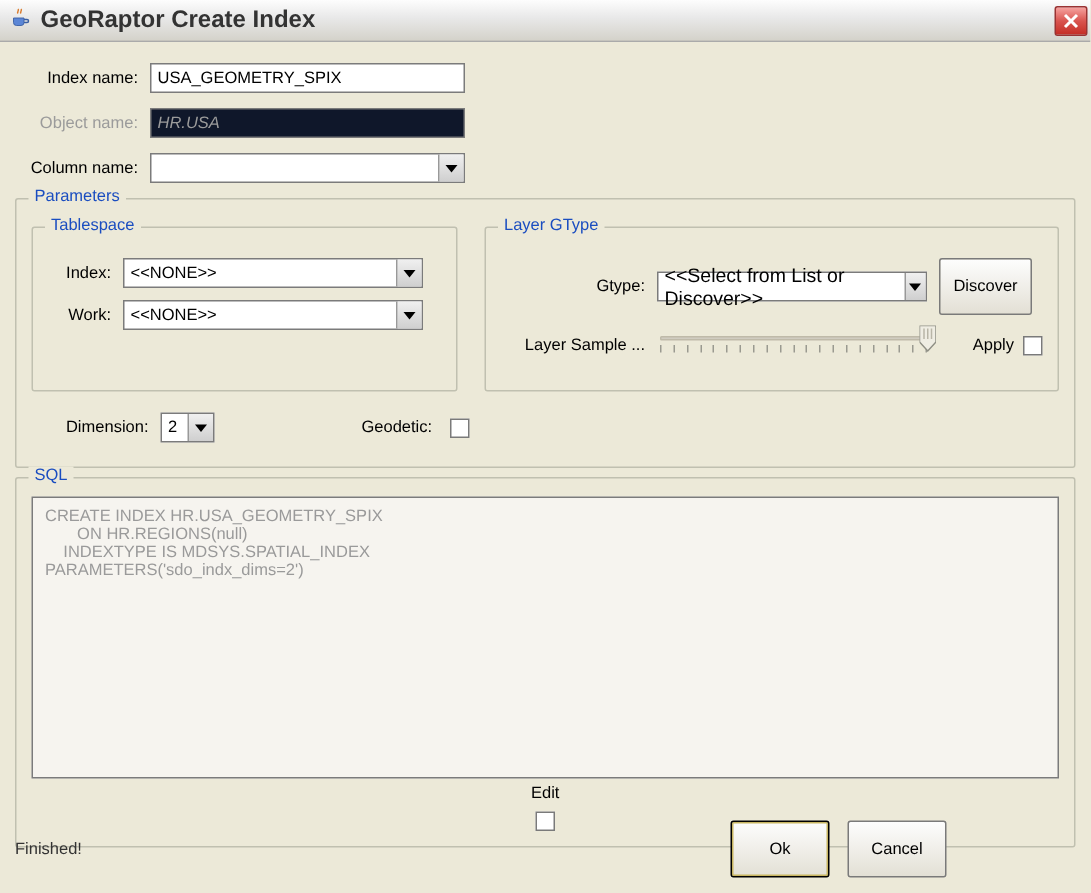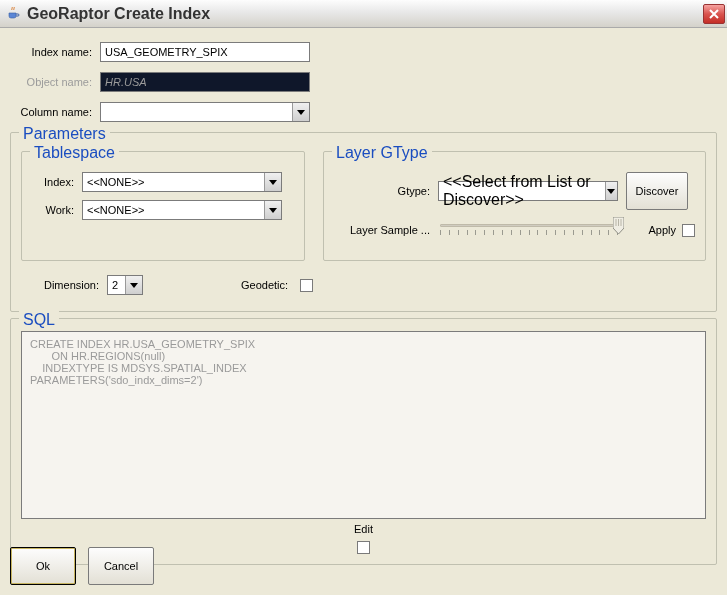--- a/index.html
+++ b/index.html
@@ -17,21 +17,21 @@
     .form-row .label.disabled { color: #9b9b9b; }
 
     .text-input { height: 20px; border: 1px solid #7b7b7b; background: #fff; padding: 2px 4px; }
     .text-input.disabled { background: #0f172a; color: #9b9b9b; font-style: italic; }
 
     .dropdown { height: 20px; border: 1px solid #7b7b7b; background: #fff; display: flex; align-items: center; justify-content: space-between; padding: 0 0 0 4px; cursor: pointer; }
     .dropdown .arrow-btn { width: 17px; height: 18px; background: linear-gradient(to bottom,#f0f0f0,#cfcfcf); border-left:1px solid #999; display:flex; align-items:center; justify-content:center; }
     .tri-down { width:0; height:0; border-left:4px solid transparent; border-right:4px solid transparent; border-top:5px solid #000; }
 
     .fieldset { border: 1px solid #c0c0b0; border-radius: 2px; position: relative; margin: 6px 0; padding: 12px 10px 10px 10px; }
-    .fieldset .legend { position: absolute; top: -8px; left: 8px; background: #ece9d8; padding: 0 4px; color: #1a4dc0; font-size: 16px; }
+    .fieldset .legend { position: absolute; top: -8px; left: 8px; background: #ece9d8; padding: 0 4px; color: #1a4dc0; font-size: 11px; }
 
     .params-inner { display: flex; gap: 18px; }
     .tablespace-box { flex: 0 0 284px; }
     .gtype-box { flex: 1; padding-left: 20px; }
 
     .fs-row { display:flex; align-items:center; margin: 8px 0; }
     .fs-row .fs-label { width: 42px; text-align:right; margin-right: 8px; }
 
     .gt-row { display:flex; align-items:center; margin: 8px 0; }
     .gt-row .gt-label { width: 86px; text-align:right; margin-right: 8px; white-space: nowrap; }
@@ -128,21 +128,21 @@
               </div>
           </div>
         </div>
       </div>
 
       <div class="fieldset gtype-box">
         <div class="legend">Layer GType</div>
         <div class="gt-row">
           <div class="gt-label">Gtype:</div>
           <div class="dropdown" style="width:180px">
-            <span style="font-size:16px">&lt;&lt;Select from List or Discover&gt;&gt;</span>
+            <span style="font-size:13px">&lt;&lt;Select from List or Discover&gt;&gt;</span>
             <div class="arrow-btn">
                 <div class="tri-down"></div>
               </div>
           </div>
           <div style="width:8px"></div>
           <button class="btn" style="width:62px">Discover</button>
         </div>
         <div class="gt-row">
           <div class="gt-label">Layer Sample ...</div>
           <div class="slider-wrap">
@@ -208,17 +208,18 @@
 PARAMETERS('sdo_indx_dims=2')</div>
     <div class="edit-row">
       <span>Edit</span>
       <span class="checkbox"></span>
     </div>
   </div>
 
 </div>
 
 <div class="footer">
+  <div class="status">Finished!</div>
   <div class="buttons">
     <button class="btn default">Ok</button>
     <button class="btn">Cancel</button>
   </div>
 </div>
 
 </body></html>

